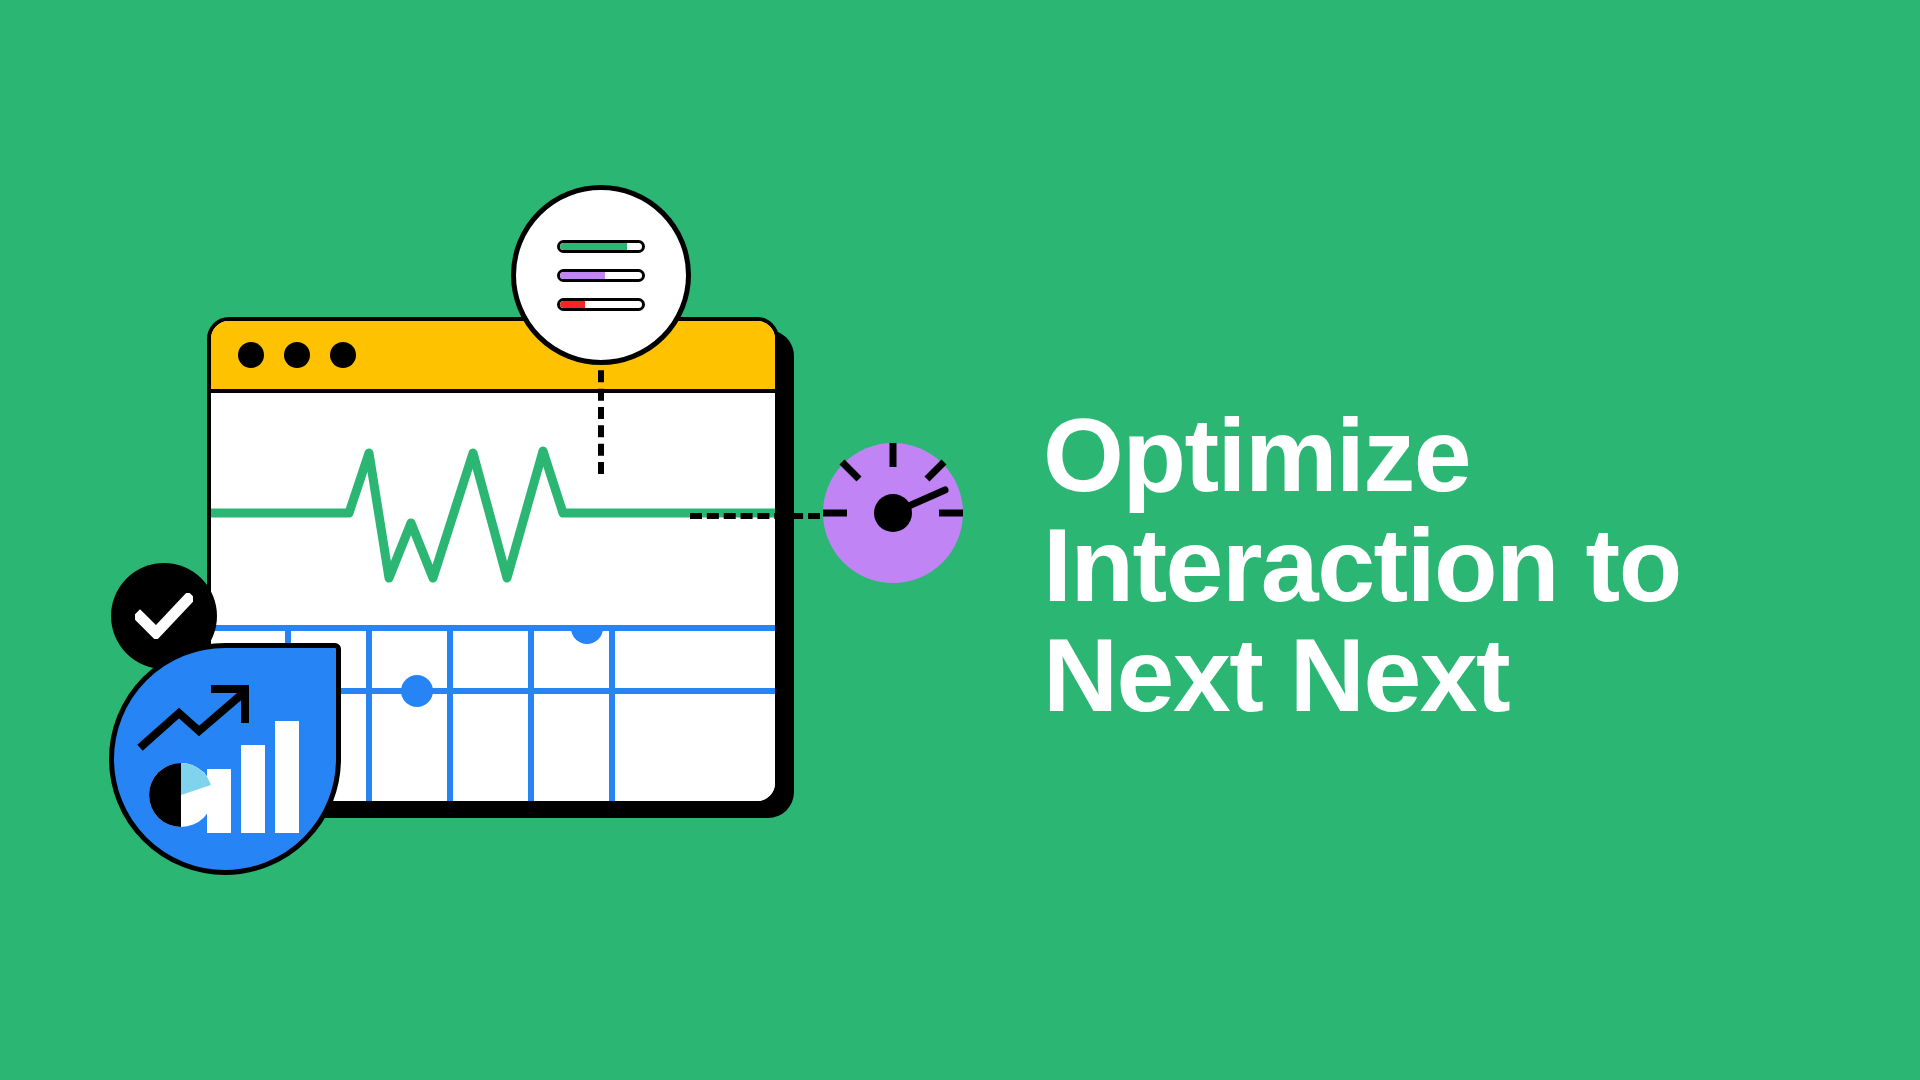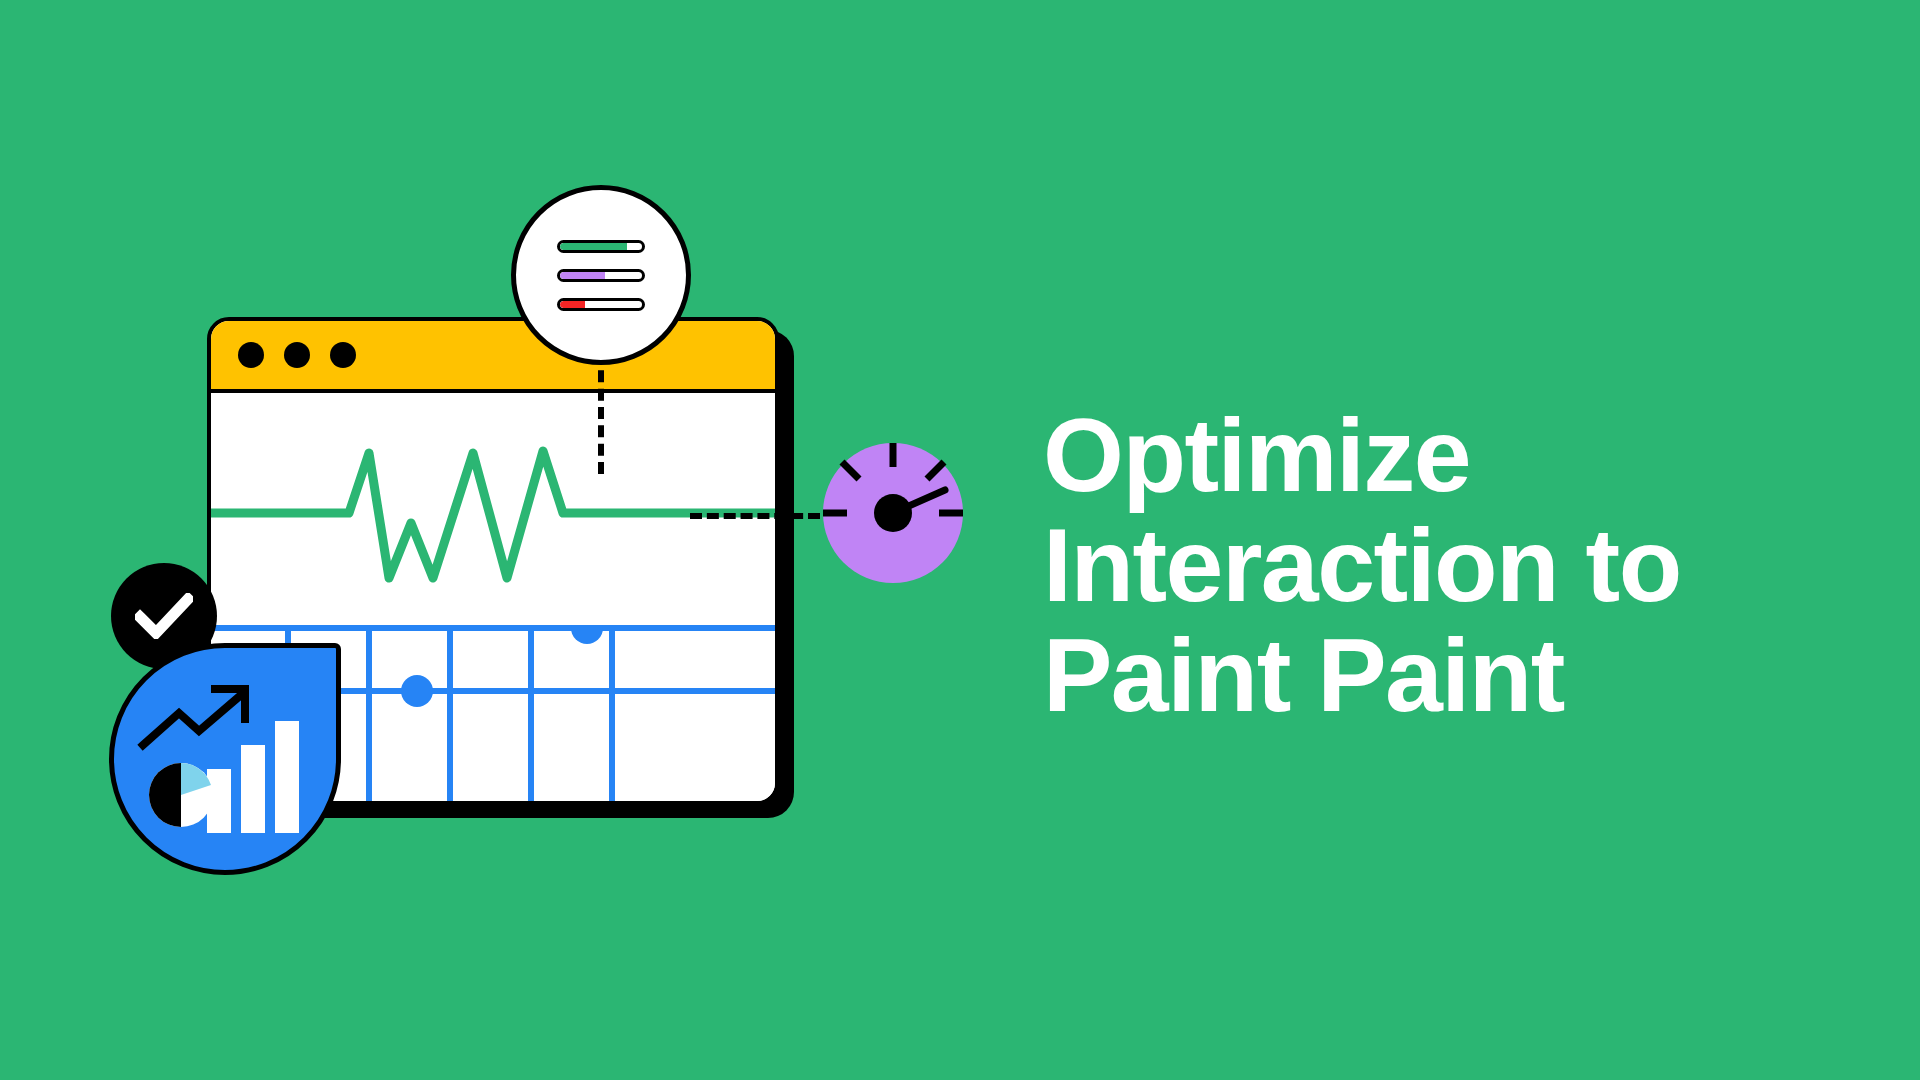--- a/index.html
+++ b/index.html
@@ -294,15 +294,15 @@
           <path d="M32 32 L32 0 A32 32 0 1 0 32 64 Z" fill="#000000"></path>
           <path d="M32 32 L32 0 A32 32 0 0 1 62 22 Z" fill="#7fd3ec"></path>
         </g>
       </svg>
     </div>
 
   </div>
 
   <h1 class="headline">Optimize
 Interaction to
-Paint Paint</h1>
+Next Next</h1>
 
 </div>
 
 </body></html>

